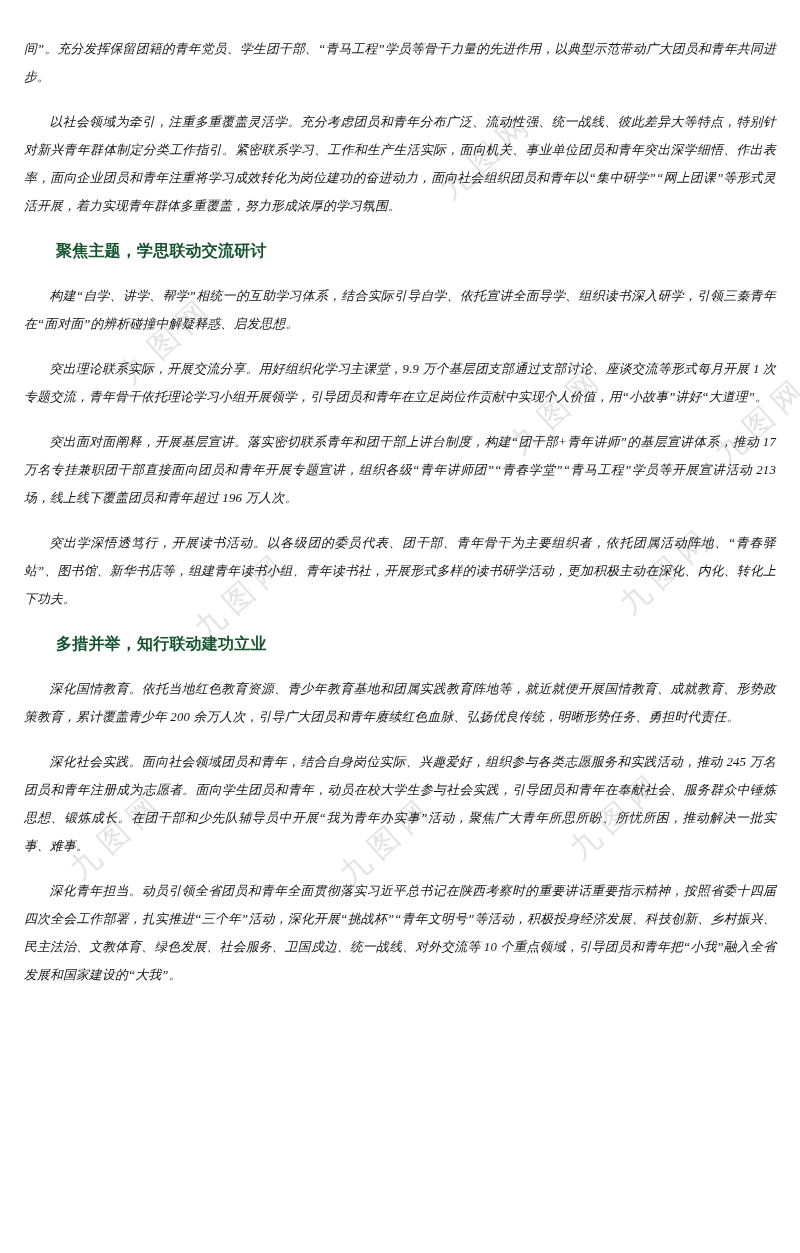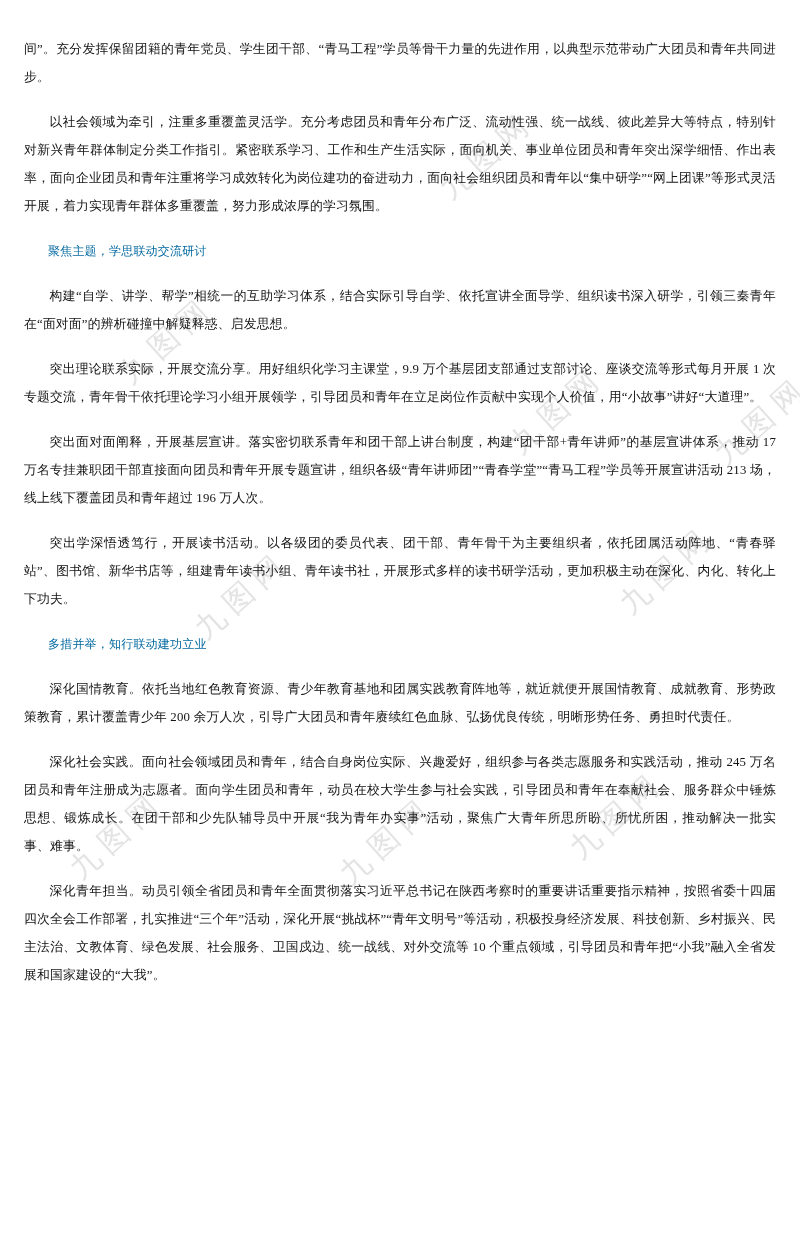--- a/index.html
+++ b/index.html
@@ -45,30 +45,31 @@
     font-size: 12.8px;
     line-height: 28px;
     text-align: justify;
     letter-spacing: 0.2px;
   }
   .article p {
     margin: 0 0 17px 0;
   }
   .para {
     text-indent: 2em;
+    font-style: italic;
   }
   .para.no-indent {
     text-indent: 0;
   }
   .section-heading {
     text-indent: 2em;
     font-family: "Liberation Sans", "DejaVu Sans", sans-serif;
-    font-weight: 400;
-    font-size: 12px;
-    color: #0369a1;
+    font-weight: 700;
+    font-size: 16px;
+    color: #14532d;
   }
 </style>
 </head>
 <body>
 
 <div class="page">
   <div class="watermark-layer">
       <span class="watermark" style="left: 430px; top: 135px; color: rgb(228, 228, 228);">九图网</span>
       <span class="watermark" style="left: 110px; top: 320px; color: rgb(228, 228, 228);">九图网</span>
       <span class="watermark" style="left: 500px; top: 390px; color: rgb(228, 228, 228);">九图网</span>

